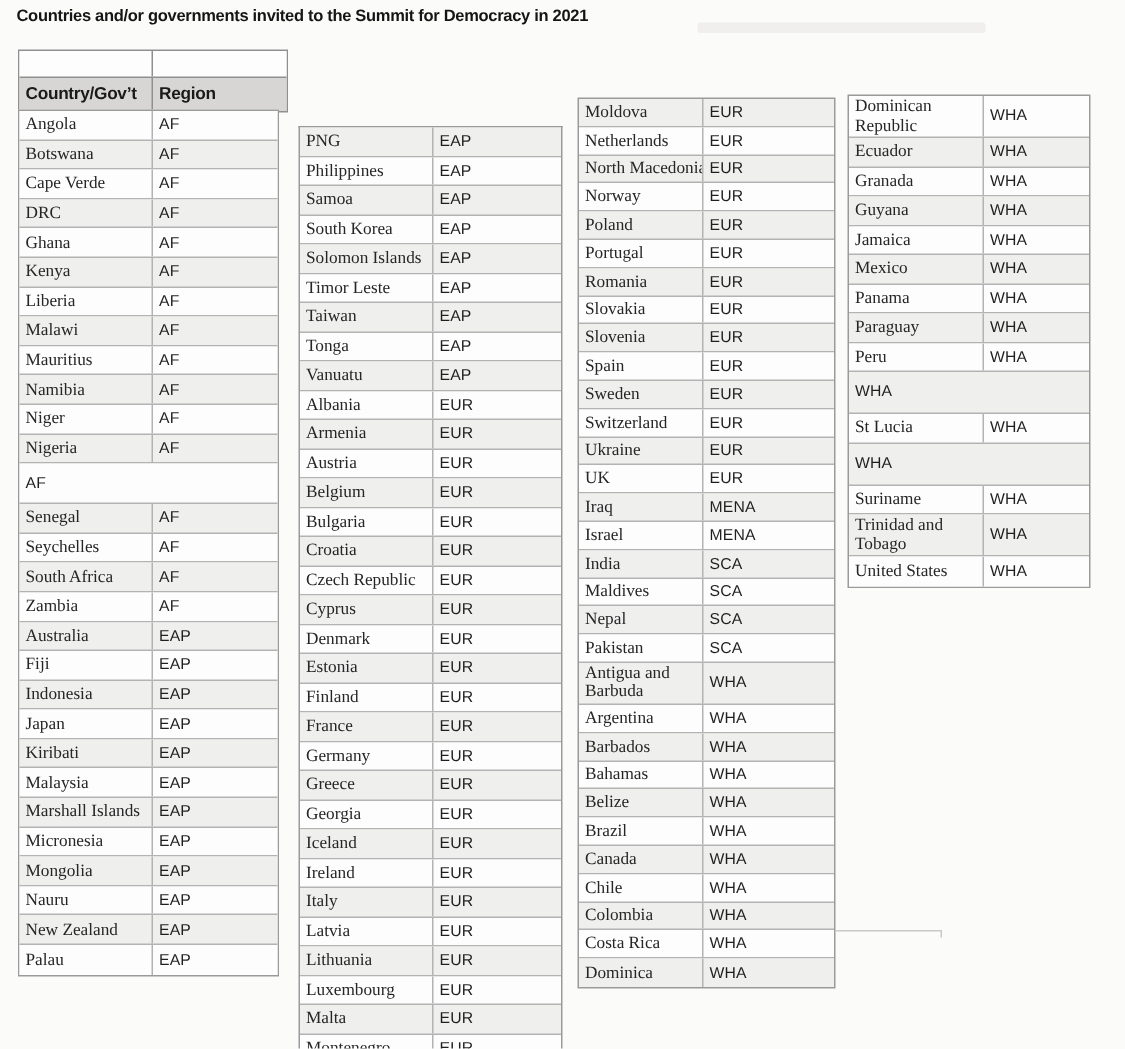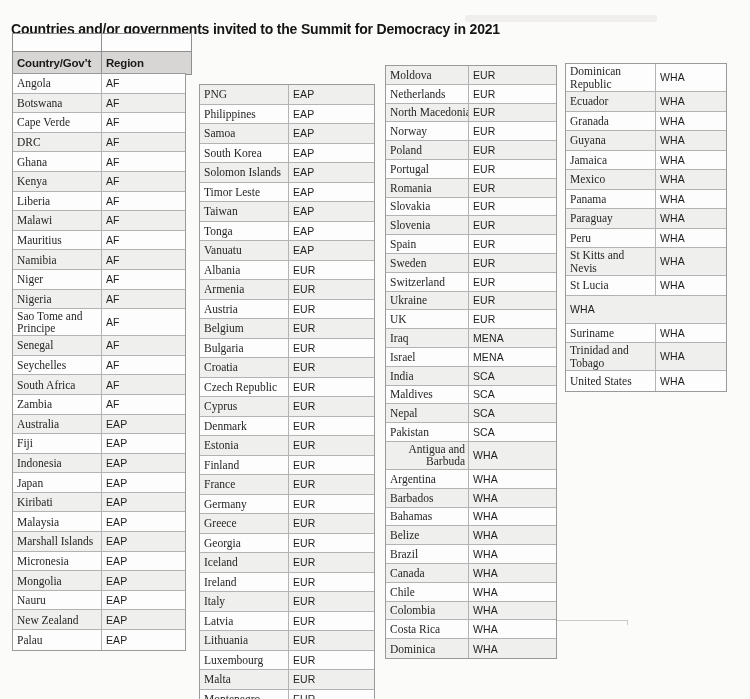--- a/index.html
+++ b/index.html
@@ -3,23 +3,23 @@
 <meta charset="utf-8">
 <style>
   html,body{margin:0;padding:0;}
   body{
     width:750px;height:699px;position:relative;overflow:hidden;
     background:#fbfbfa;
     font-family:"Liberation Serif", serif;
     -webkit-font-smoothing:antialiased;
   }
   .page-title{
-    position:absolute;left:11px;top:21px;
+    position:absolute;left:11px;top:5px;
     font-family:"Liberation Sans", sans-serif;
-    font-weight:bold;font-size:14px;letter-spacing:-0.2px;color:#151515;
+    font-weight:bold;font-size:11px;letter-spacing:-0.2px;color:#151515;
   }
   .scan-band{
     position:absolute;left:465px;top:15px;width:192px;height:7px;
     background:#f0efed;border-radius:2px;
   }
   .scan-line{
     position:absolute;left:557px;top:620px;width:70px;height:4px;
     border-top:1.5px solid #c9c9c9;border-right:1.5px solid #c9c9c9;
   }
   
@@ -54,21 +54,21 @@
   .row:not(.tall) .cell{white-space:nowrap;}
   .row.tall .cell{line-height:12.5px;}
   
   #t1{left:12px;top:73px;width:174px;}
   #t1 .row{height:19.6px;} #t1 .row.tall{height:27px;}
   #t1 .cell.country{width:89px;}
   #t2{left:199px;top:84px;width:176px;border-bottom:none;}
   #t2 .row{height:19.5px;}
   #t2 .cell.country{width:89px;}
   #t3{left:385px;top:65px;width:172px;}
-  #t3 .row{height:18.8px;text-align:right;} #t3 .row.tall{height:28px;}
+  #t3 .row{height:18.8px;} #t3 .row.tall{height:28px;}
   #t3 .cell.country{width:83px;}
   #t4{left:565px;top:63px;width:162px;}
   #t4 .row{height:19.5px;} #t4 .row.tall{height:28px;}
   #t4 .cell.country{width:90px;}
 </style>
 </head>
 <body>
 
 <div class="page-title">Countries and/or governments invited to the Summit for Democracy in 2021</div>
 
@@ -128,21 +128,20 @@
     </div>
     <div class="row">
       <div class="cell country">Niger</div>
       <div class="cell region">AF</div>
     </div>
     <div class="row stripe">
       <div class="cell country">Nigeria</div>
       <div class="cell region">AF</div>
     </div>
     <div class="row tall">
-      <div class="cell country">Sao Tome and Principe</div>
       <div class="cell region">AF</div>
     </div>
     <div class="row stripe">
       <div class="cell country">Senegal</div>
       <div class="cell region">AF</div>
     </div>
     <div class="row">
       <div class="cell country">Seychelles</div>
       <div class="cell region">AF</div>
     </div>
@@ -490,21 +489,20 @@
     </div>
     <div class="row stripe">
       <div class="cell country">Paraguay</div>
       <div class="cell region">WHA</div>
     </div>
     <div class="row">
       <div class="cell country">Peru</div>
       <div class="cell region">WHA</div>
     </div>
     <div class="row stripe tall">
-      <div class="cell country">St Kitts and Nevis</div>
       <div class="cell region">WHA</div>
     </div>
     <div class="row">
       <div class="cell country">St Lucia</div>
       <div class="cell region">WHA</div>
     </div>
     <div class="row stripe tall">
       <div class="cell region">WHA</div>
     </div>
     <div class="row">

